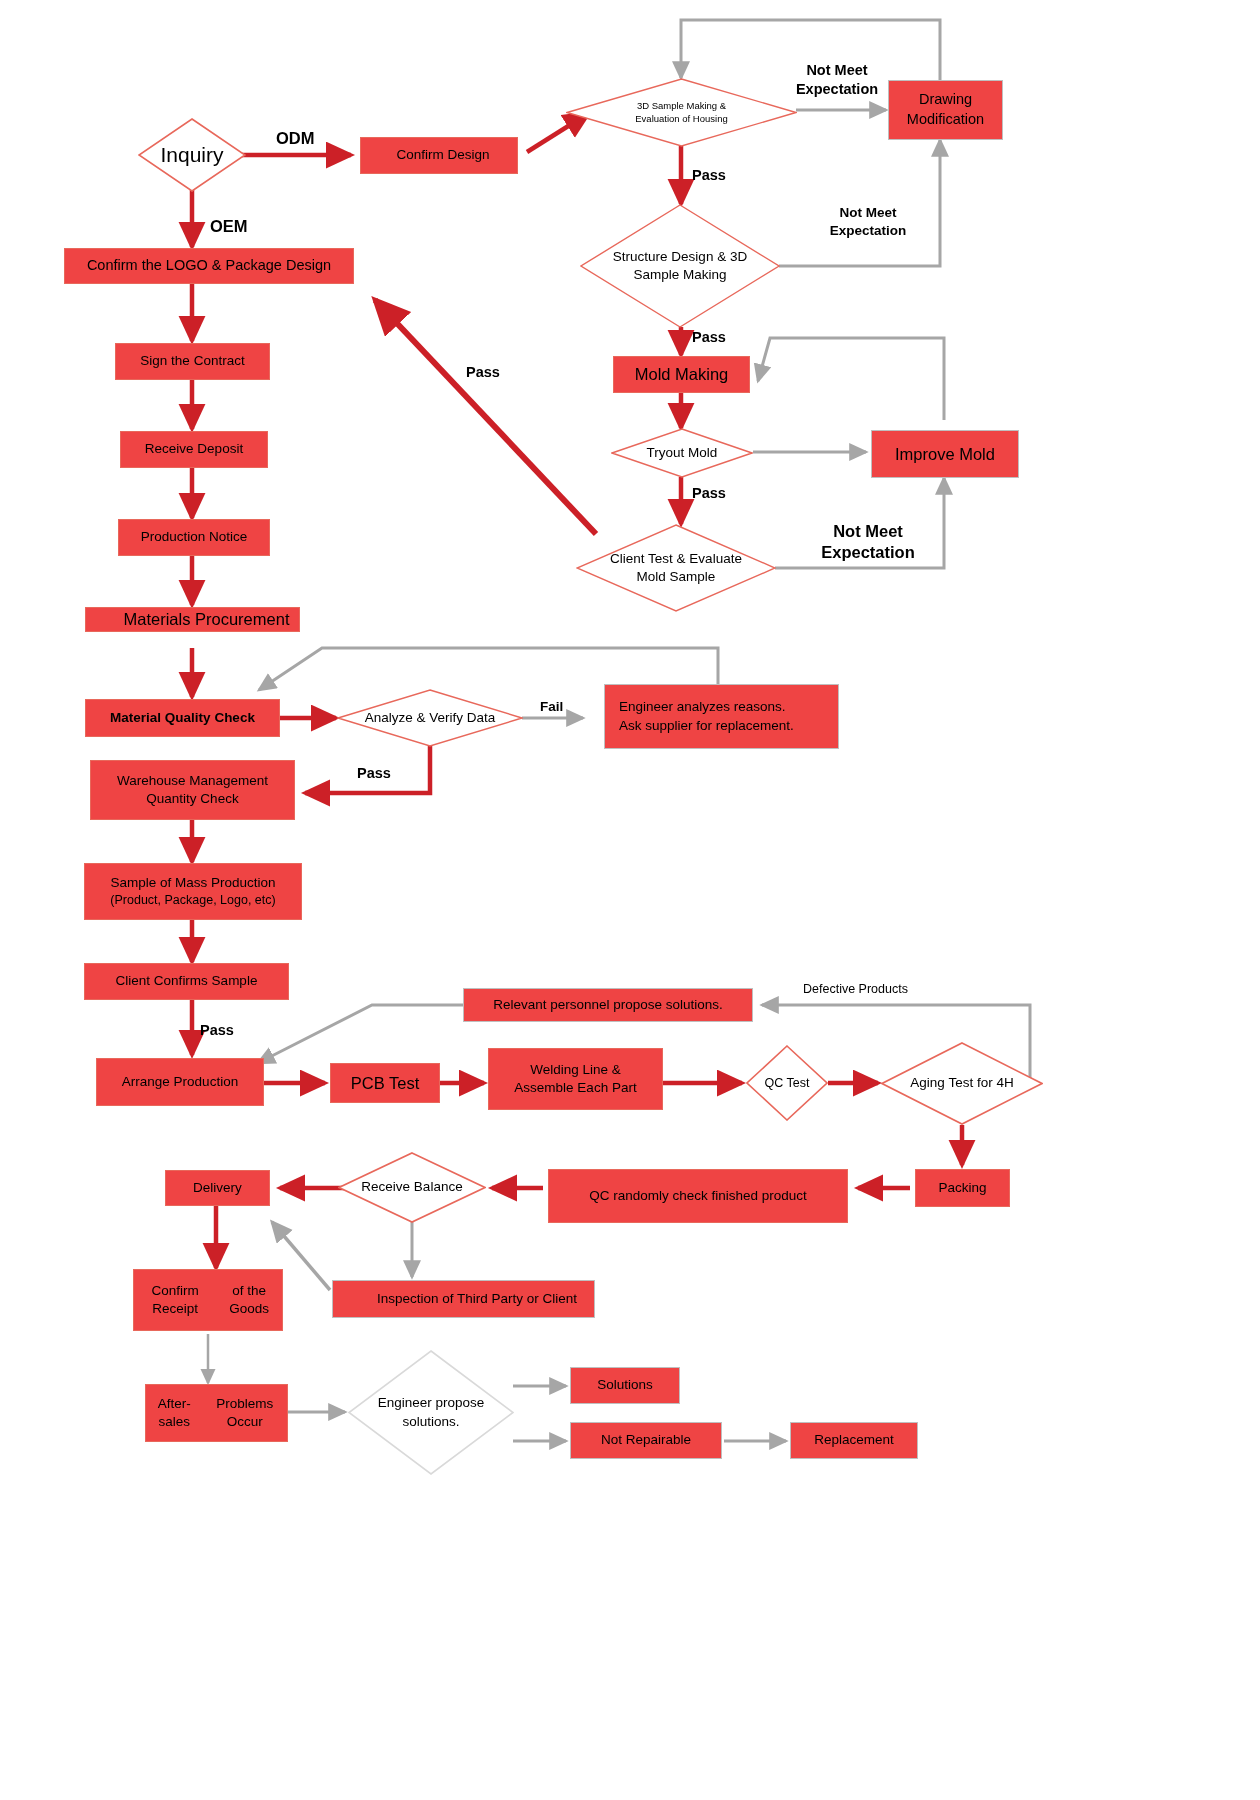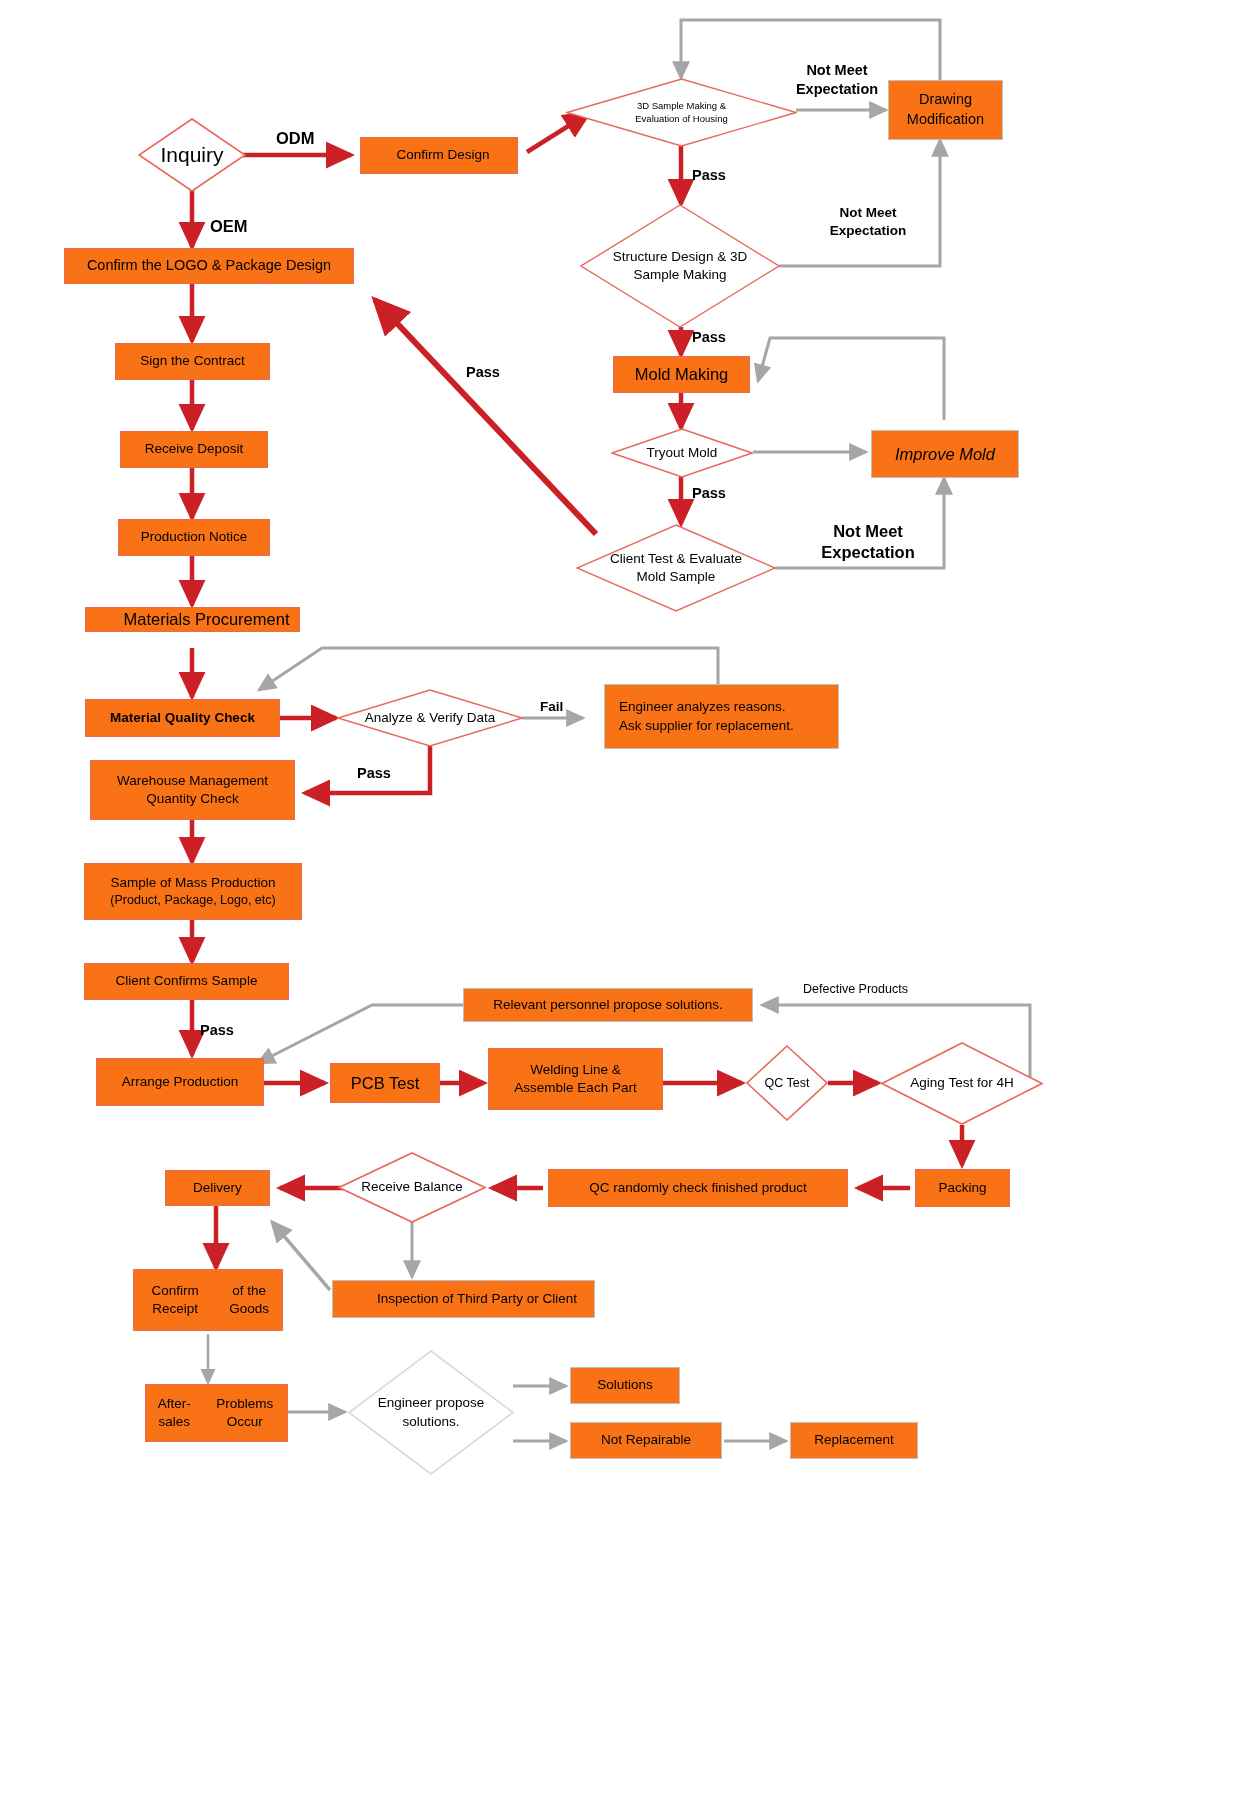--- a/index.html
+++ b/index.html
@@ -1,20 +1,20 @@
 <!DOCTYPE html>
 <html><head>
 <meta charset="utf-8">
 <style>
   html,body{margin:0;padding:0;background:#ffffff;}
   body{width:1260px;height:1800px;font-family:"Liberation Sans",sans-serif;}
   #stage{position:relative;width:1260px;height:1800px;overflow:hidden;background:#fff;}
   svg#wires{position:absolute;left:0;top:0;width:1260px;height:1800px;}
   .node{position:absolute;box-sizing:border-box;display:flex;align-items:center;justify-content:center;
-        text-align:center;color:#000;background:#f97316;line-height:1.35;}
+        text-align:center;color:#000;background:#ef4444;line-height:1.35;}
   .box{border:1.5px solid #e8685b;}
   .box.gray{border:1.5px solid #bfbfbf;}
   .dia-wrap{position:absolute;}
   .dia-wrap .shape{position:absolute;left:0;top:0;width:100%;height:100%;}
   .dia-wrap .lbl{position:absolute;left:0;top:0;width:100%;height:100%;
         display:flex;align-items:center;justify-content:center;flex-direction:column;
         text-align:center;color:#000;line-height:1.35;pointer-events:none;}
   .elabel{position:absolute;color:#000;white-space:nowrap;line-height:1.3;text-align:center;}
   .f9{font-size:9.5px;}
   .f12{font-size:12.5px;}
@@ -210,21 +210,21 @@
   </div>
 
   <div class="node box gray f13" style="left:463px;top:988px;width:290px;height:34px;border-color:#bfbfbf;">
     <span>Relevant personnel propose solutions.</span>
   </div>
 
   <div class="node box f13" style="left:915px;top:1169px;width:95px;height:38px;">
     <span>Packing</span>
   </div>
 
-  <div class="node box f13" style="left:548px;top:1169px;width:300px;height:38px;">
+  <div class="node box f13" style="left:548px;top:1169px;width:300px;height:54px;">
     <span>QC randomly check finished product</span>
   </div>
 
   <div class="dia-wrap" style="left:338px;top:1152px;width:148px;height:71px;">
     <svg class="shape" viewBox="0 0 148 71" preserveAspectRatio="none">
       <polygon points="74,1 147,35.5 74,70 1,35.5" fill="#fff" stroke="#e8685b" stroke-width="1.6"></polygon>
     </svg>
     <div class="lbl f13">Receive Balance</div>
   </div>
 
@@ -297,21 +297,21 @@
     <span>Mold Making</span>
   </div>
 
   <div class="dia-wrap" style="left:611px;top:428px;width:142px;height:50px;">
     <svg class="shape" viewBox="0 0 142 50" preserveAspectRatio="none">
       <polygon points="71,1 141,25 71,49 1,25" fill="#fff" stroke="#e8685b" stroke-width="1.4"></polygon>
     </svg>
     <div class="lbl f13">Tryout Mold</div>
   </div>
 
-  <div class="node box gray f16" style="left:871px;top:430px;width:148px;height:48px;border-color:#bfbfbf;font-style:italic;">
+  <div class="node box gray f16" style="left:871px;top:430px;width:148px;height:48px;border-color:#bfbfbf;">
     <span>Improve Mold</span>
   </div>
 
   <div class="dia-wrap" style="left:576px;top:524px;width:200px;height:88px;">
     <svg class="shape" viewBox="0 0 200 88" preserveAspectRatio="none">
       <polygon points="100,1 199,44 100,87 1,44" fill="#fff" stroke="#e8685b" stroke-width="1.4"></polygon>
     </svg>
     <div class="lbl f13">
       <span>Client Test &amp; Evaluate</span>
       <span>Mold Sample</span>

